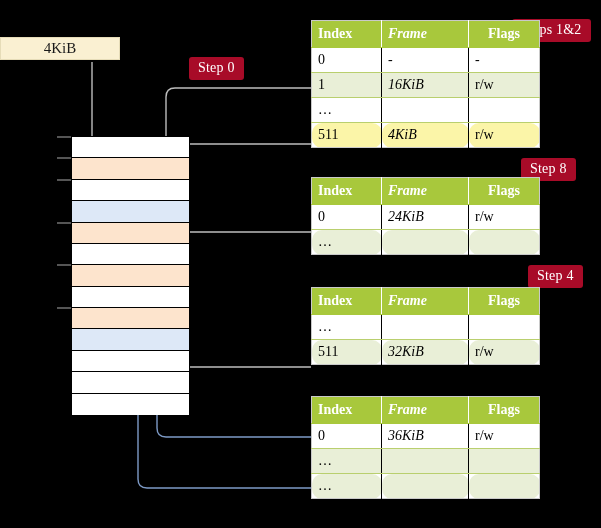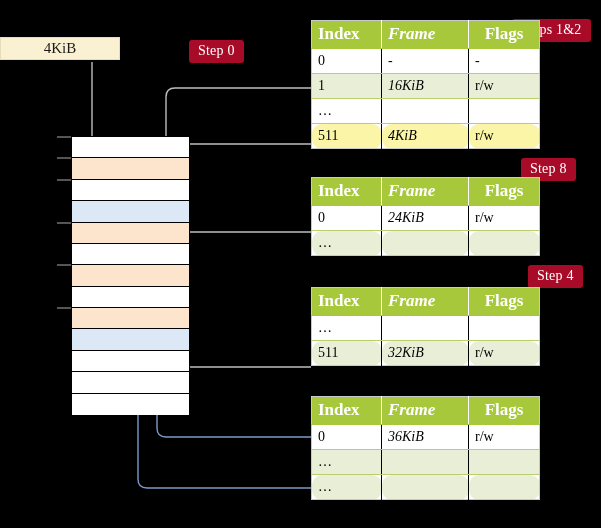--- a/index.html
+++ b/index.html
@@ -84,21 +84,21 @@
     border-collapse: collapse;
     border: 1px solid #c9c9c9;
     background: #ffffff;
     font-size: 14px;
     table-layout: fixed;
   }
   .ptable th {
     background: #a8c83c;
     color: #ffffff;
     font-weight: bold;
-    font-size: 17px;
+    font-size: 14px;
     text-align: left;
     padding: 3px 6px 4px 6px;
     border-right: 1px solid #ffffff;
     border-bottom: 1px solid #a8c83c;
     height: 19px;
   }
   .ptable th:last-child { border-right: none; text-align: center; }
   .ptable td {
     padding: 2px 6px 3px 6px;
     border-right: 1px solid #000000;
@@ -158,21 +158,21 @@
 
       <path d="M311,437 L166,437 Q157,437 157,428 L157,332" marker-end="url(#ablue)"></path>
 
       <path d="M311,488 L147,488 Q138,488 138,479 L138,240" marker-end="url(#ablue)"></path>
     </g>
   </svg>
 
   <div class="req-box" id="req-box" style="left:0px; top:37px; width:120px; height:23px;">4KiB</div>
 
   <div id="badges">
-      <div class="step-badge" style="left: 189px; top: 40px;">Step 0</div>
+      <div class="step-badge" style="left: 189px; top: 57px;">Step 0</div>
       <div class="step-badge" style="left: 512px; top: 19px;">Steps 1&amp;2</div>
       <div class="step-badge" style="left: 521px; top: 158px;">Step 8</div>
       <div class="step-badge" style="left: 528px; top: 265px;">Step 4</div>
     </div>
 
   <div id="memcol">
       <div class="mem-row mem-white" style="height: 21.3846px;"></div>
       <div class="mem-row mem-orange" style="height: 21.3846px;"></div>
       <div class="mem-row mem-white" style="height: 21.3846px;"></div>
       <div class="mem-row mem-blue" style="height: 21.3846px;"></div>

